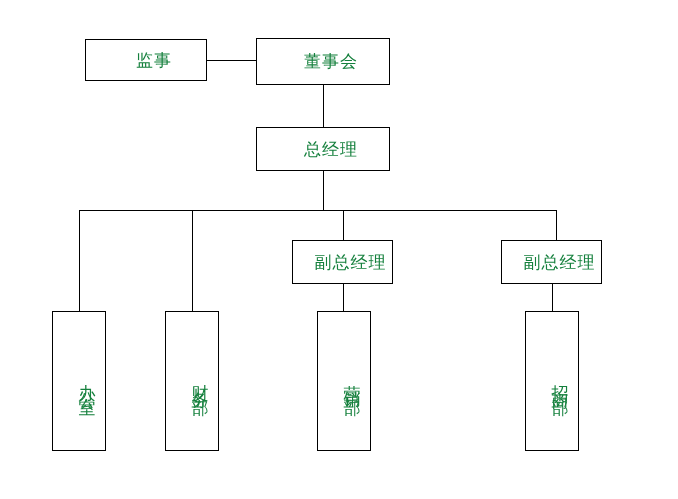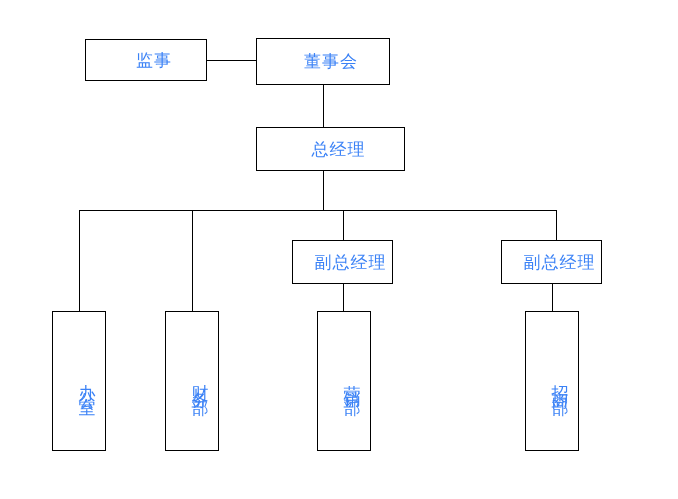--- a/index.html
+++ b/index.html
@@ -26,21 +26,21 @@
     background: #ffffff;
     display: flex;
     align-items: center;
     justify-content: center;
     text-align: center;
   }
   .node-label {
     font-size: 17px;
     line-height: 1.35;
     letter-spacing: 1px;
-    color: #3b82f6;
+    color: #15803d;
     white-space: pre;
     margin-left: 16px;
   }
   .node.vertical .node-label {
     writing-mode: vertical-rl;
     text-orientation: upright;
     letter-spacing: 7px;
     line-height: 1;
     font-size: 17px;
     display: block;
@@ -78,21 +78,21 @@
   <div class="connector v" style="left:552px; top:283px; height:28px;"></div>
 
   <div class="node" style="left:85px; top:39px; width:122px; height:42px;">
     <span class="node-label">监事</span>
   </div>
 
   <div class="node" style="left:256px; top:38px; width:134px; height:47px;">
     <span class="node-label">董事会</span>
   </div>
 
-  <div class="node" style="left:256px; top:127px; width:149px; height:44px;">
+  <div class="node" style="left:256px; top:127px; width:134px; height:44px;">
     <span class="node-label">总经理</span>
   </div>
 
   <div class="node" style="left:292px; top:240px; width:101px; height:44px;">
     <span class="node-label">副总经理</span>
   </div>
 
   <div class="node" style="left:501px; top:240px; width:101px; height:44px;">
     <span class="node-label">副总经理</span>
   </div>

